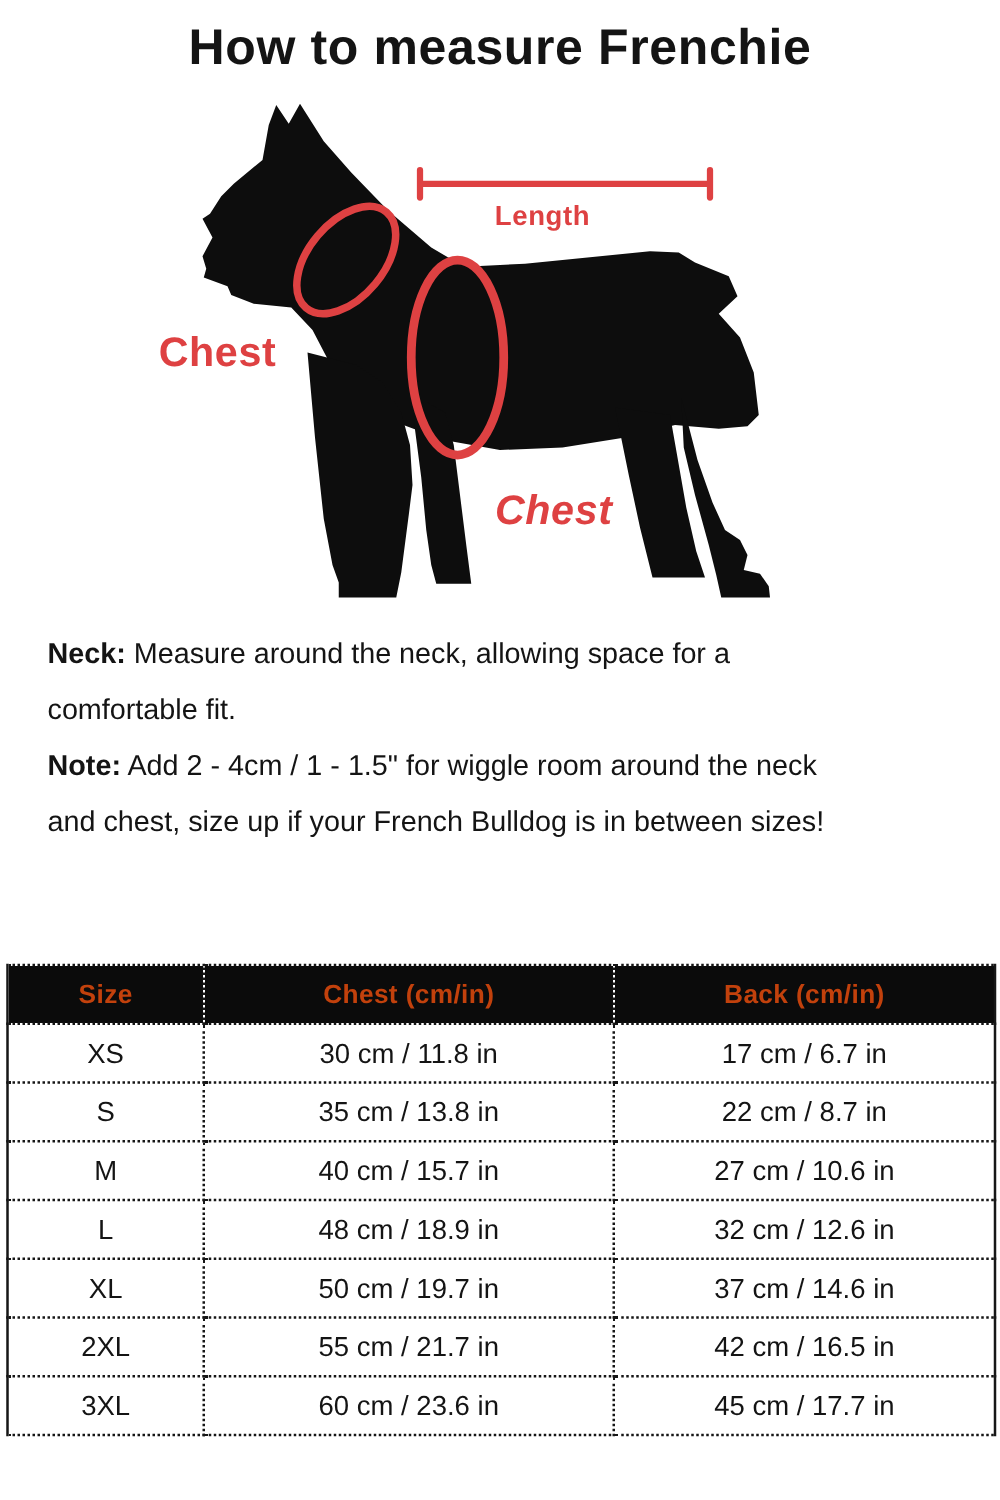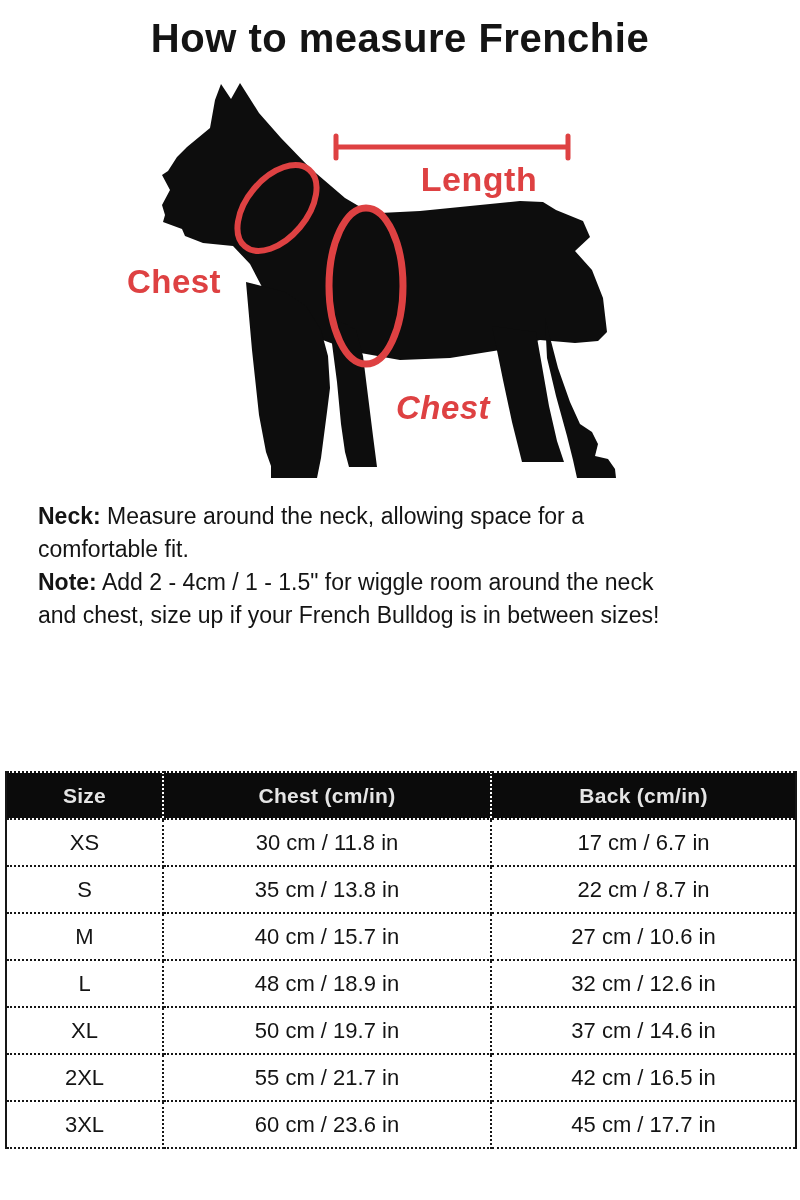--- a/index.html
+++ b/index.html
@@ -9,42 +9,42 @@
   }
   .page-title{
     position:absolute;top:16px;left:0;width:100%;margin:0;
     text-align:center;font-size:40px;font-weight:700;letter-spacing:0.5px;color:#141414;
   }
   .diagram-svg{position:absolute;top:0;left:0;z-index:0;}
   .diagram-label{
     position:absolute;z-index:1;transform:translateX(-50%);
     color:#de4142;font-weight:700;font-size:33px;letter-spacing:0.5px;white-space:nowrap;
   }
-  .label-length{left:479px;top:160px;font-size:34px;}
+  .label-length{left:434px;top:160px;font-size:22px;}
   .label-neck{left:174px;top:263px;}
   .label-chest{left:443px;top:389px;font-style:italic;}
   .instructions{
     position:absolute;left:38px;top:500px;width:730px;z-index:1;
-    font-size:23px;line-height:33px;color:#141414;
+    font-size:23px;line-height:45px;color:#141414;
   }
   .instructions p{margin:0;}
   .inst-label{font-weight:700;}
   .inst-text{white-space:pre-line;}
   .size-table{
     position:absolute;left:5px;top:771px;width:790px;z-index:1;
     border-collapse:collapse;table-layout:fixed;
     font-size:22px;color:#141414;
   }
   .size-table th,.size-table td{
     border:2px dotted #161616;text-align:center;vertical-align:middle;
     height:45px;padding:0 4px;overflow:hidden;
   }
   .size-table{border:2px dotted #161616;border-left:2px solid #161616;border-right:2px solid #161616;}
   .size-table thead th{
-    background:#0b0b0b;color:#e5e5e5;font-weight:700;font-size:21px;letter-spacing:0.3px;
+    background:#0b0b0b;color:#c2410c;font-weight:700;font-size:21px;letter-spacing:0.3px;
   }
 </style>
 </head>
 <body>
 
 <div class="page">
 
   <h1 class="page-title">How to measure Frenchie</h1>
 
   <svg class="diagram-svg" width="800" height="1200" viewBox="0 0 800 1200" aria-hidden="true">

